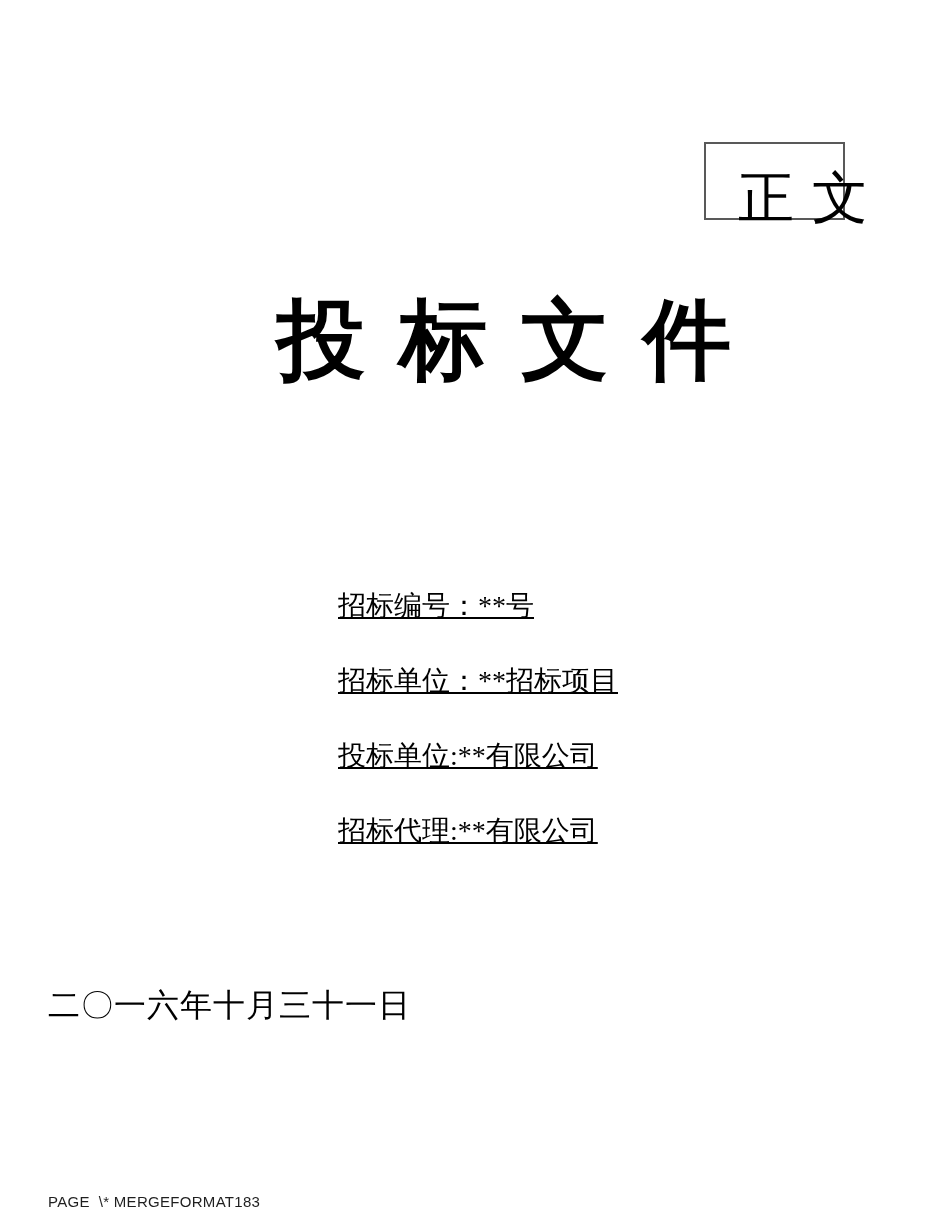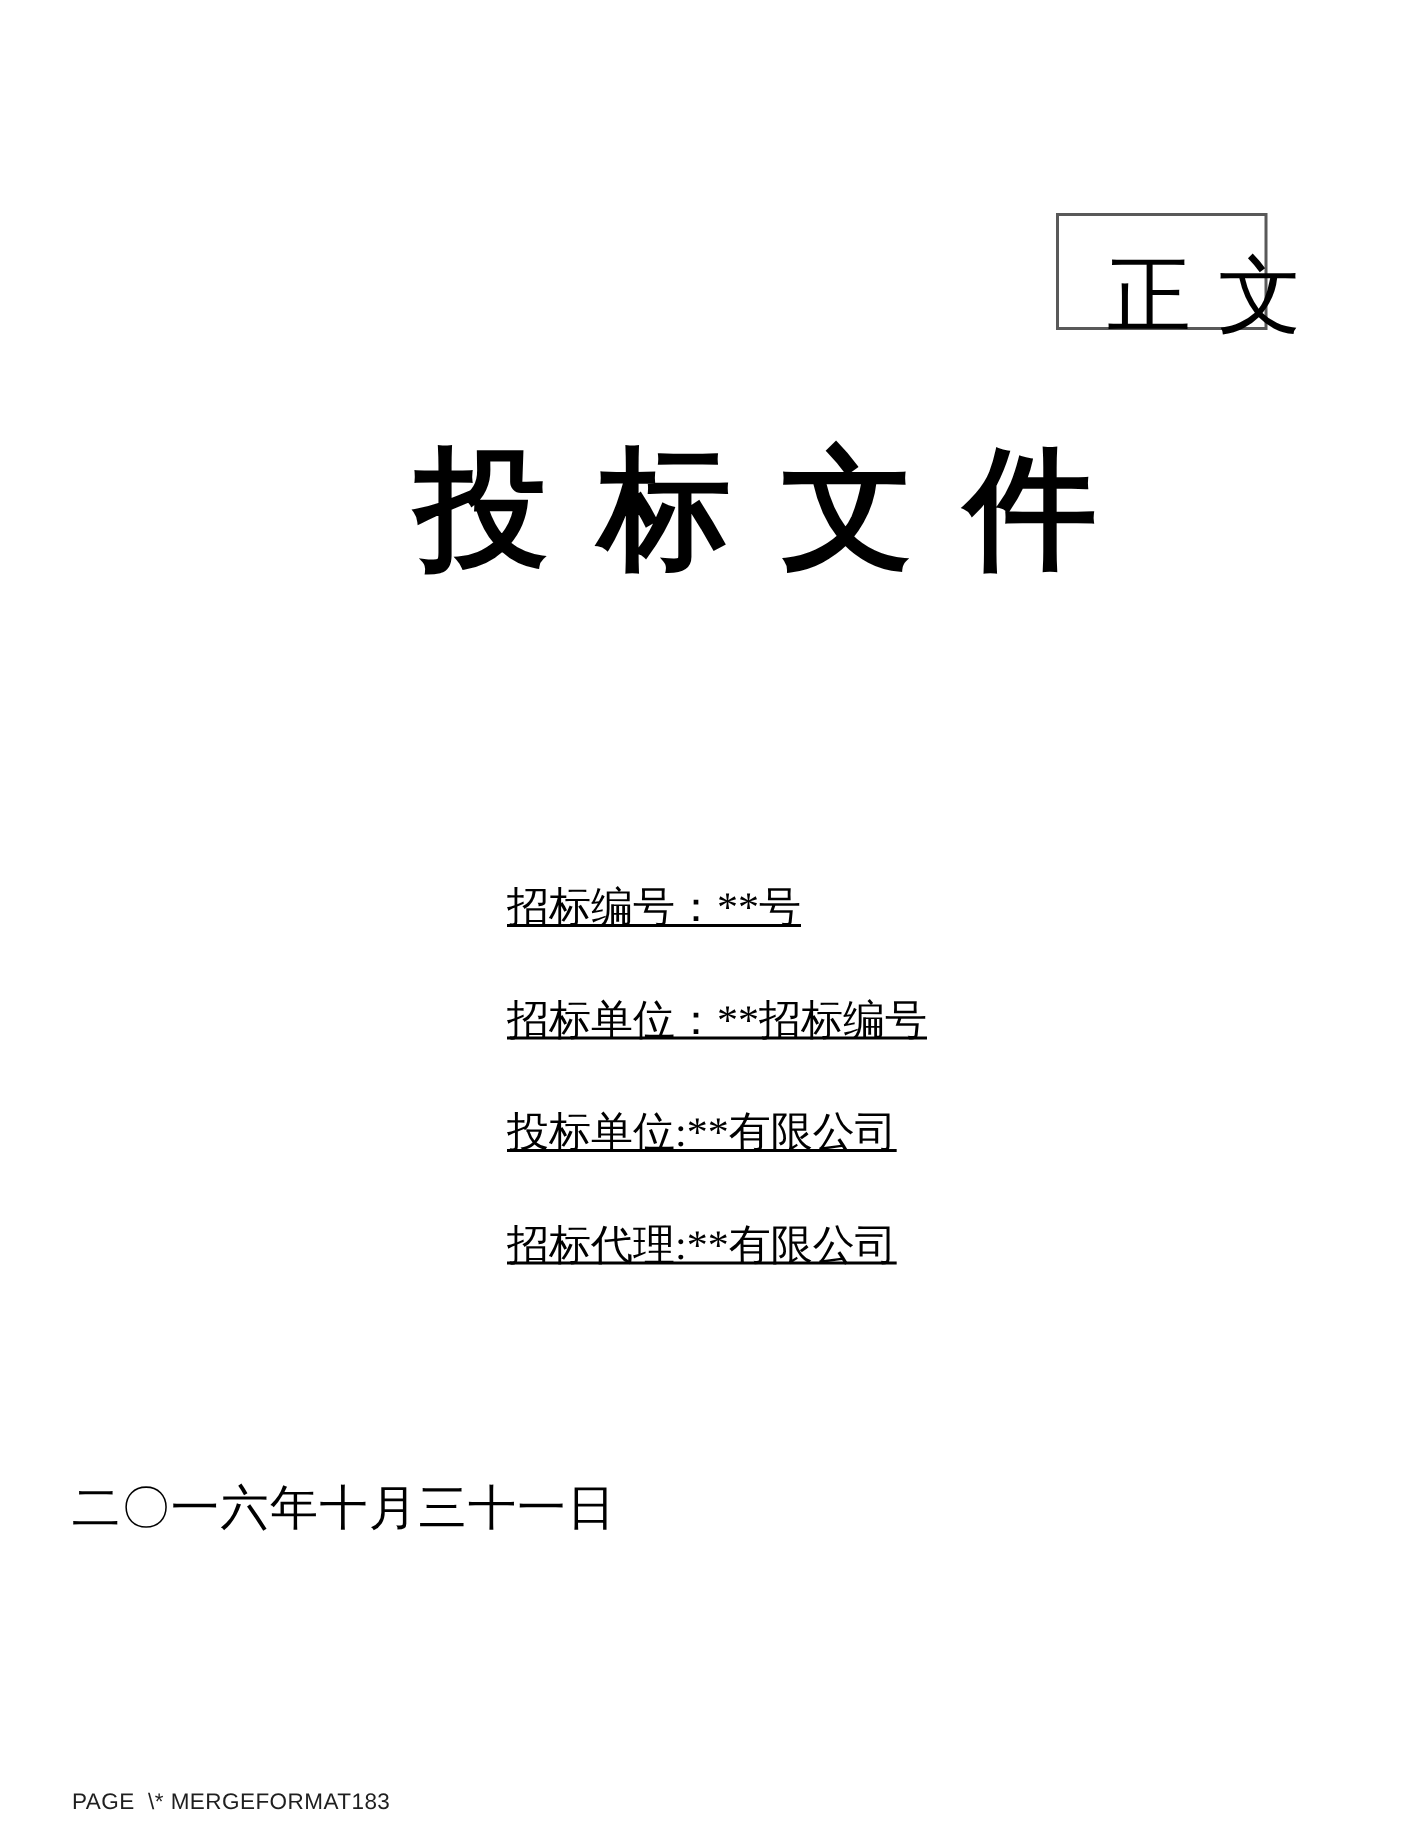--- a/index.html
+++ b/index.html
@@ -80,21 +80,21 @@
 <div class="page">
 
   <div class="stamp-box">
     <span>正 文</span>
   </div>
 
   <div class="doc-title">投 标 文 件</div>
 
   <div class="info-block">
     <div class="info-line">招标编号：**号</div>
-    <div class="info-line">招标单位：**招标编号</div>
+    <div class="info-line">招标单位：**招标项目</div>
     <div class="info-line">投标单位:**有限公司</div>
     <div class="info-line">招标代理:**有限公司</div>
   </div>
 
   <div class="date-line">二〇一六年十月三十一日</div>
 
   <div class="page-footer">PAGE  \* MERGEFORMAT183</div>
 
 </div>
 

